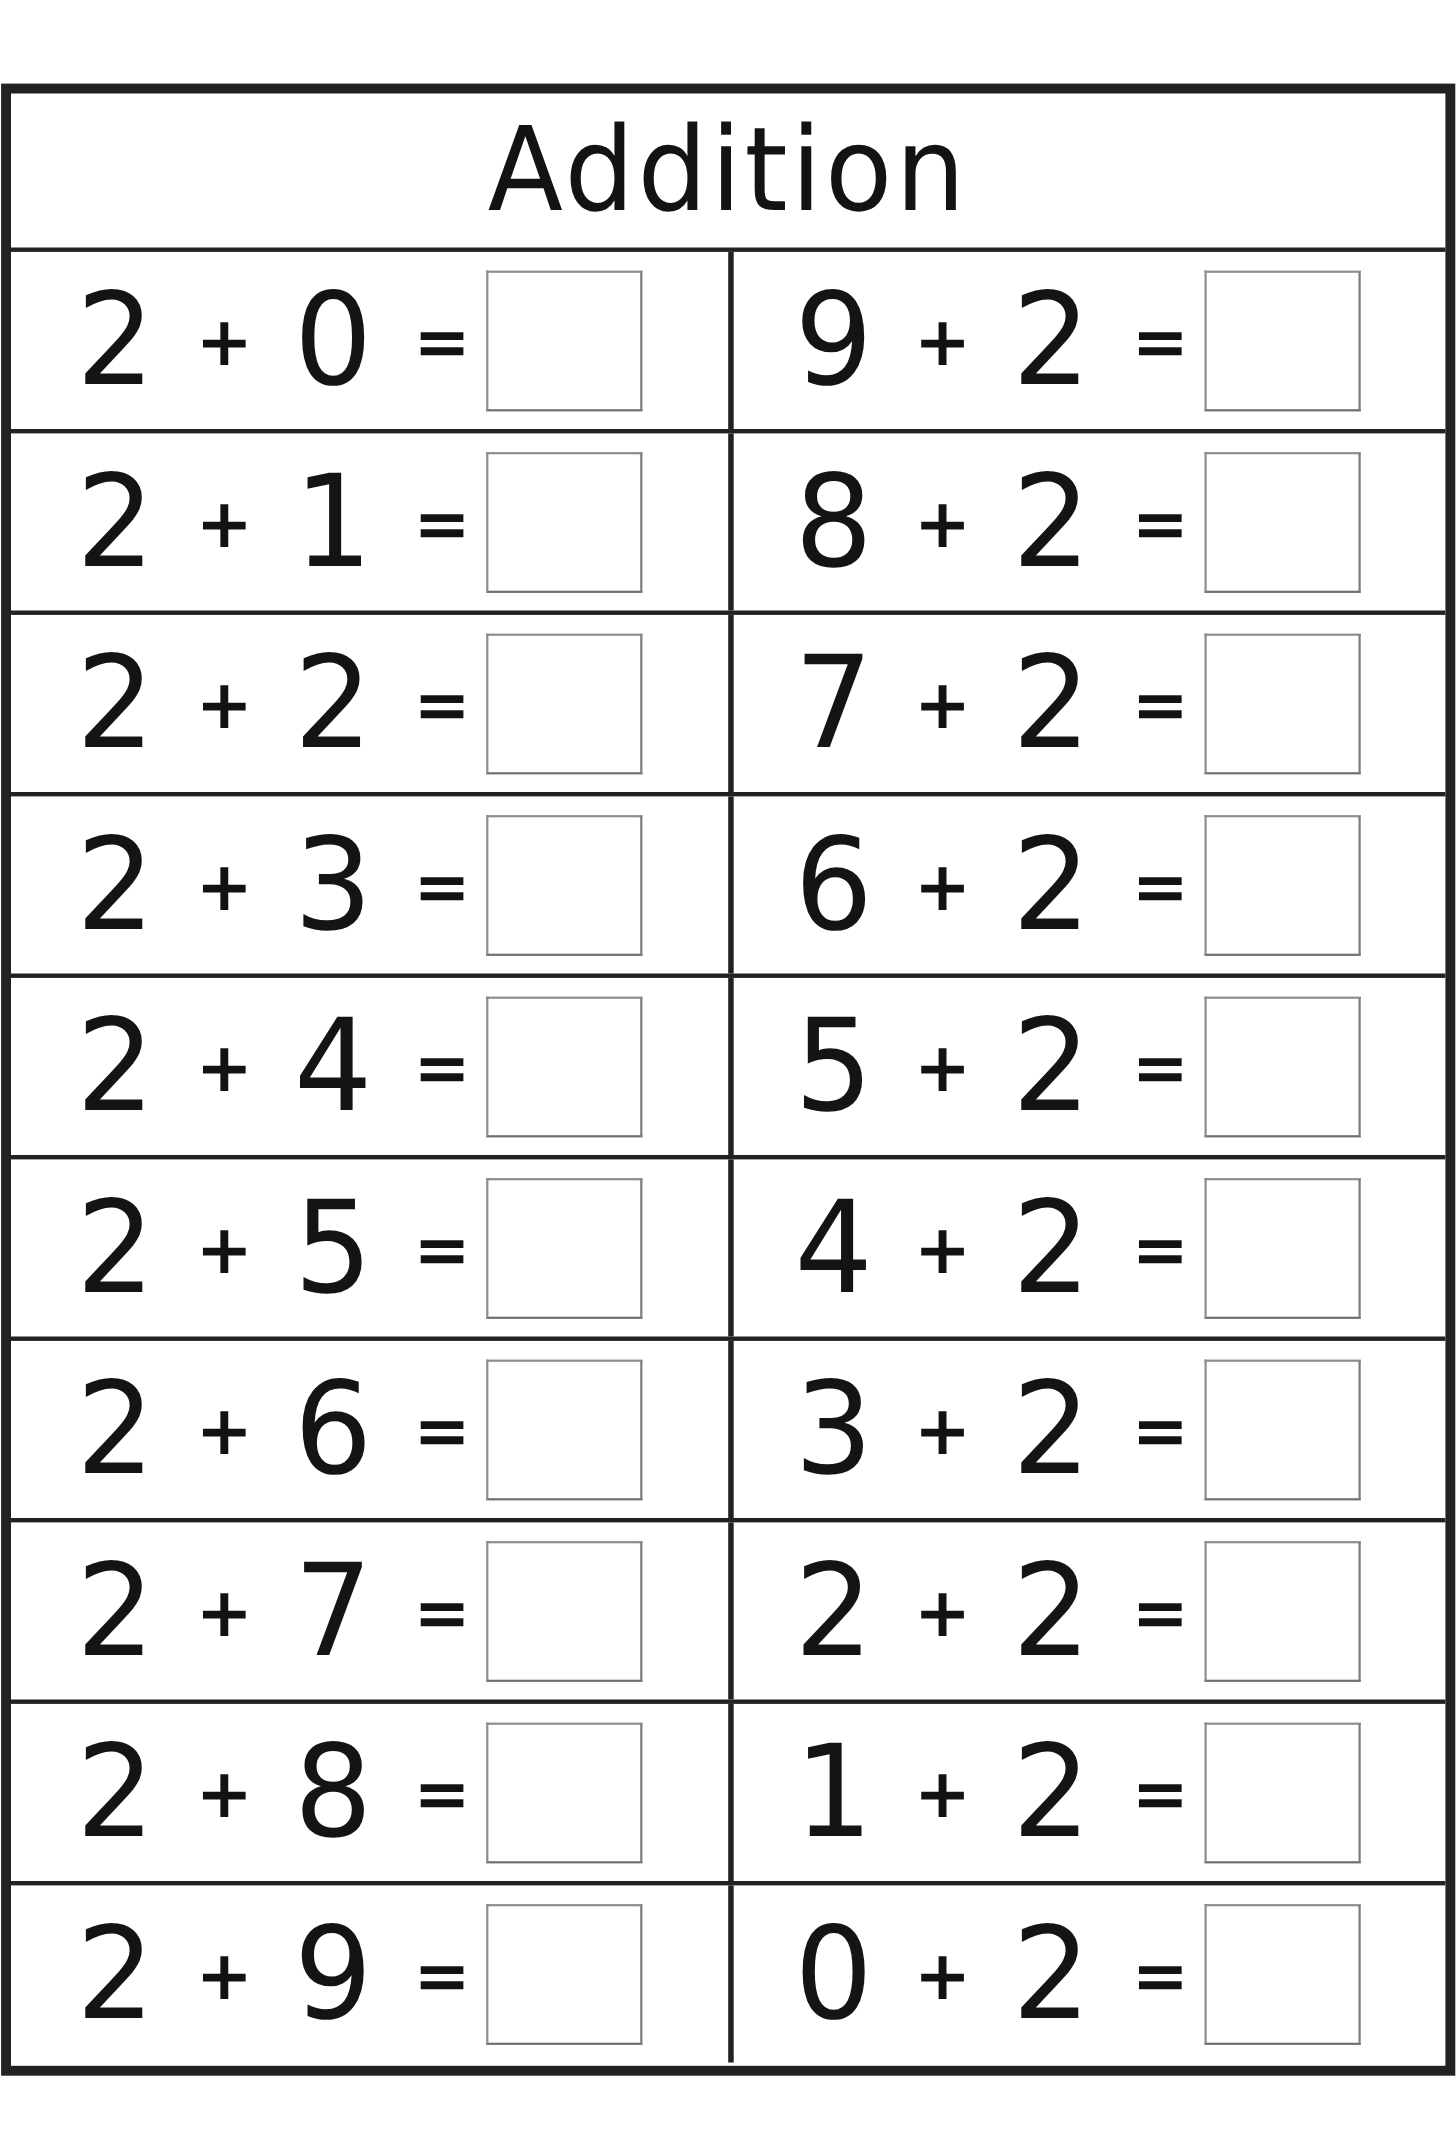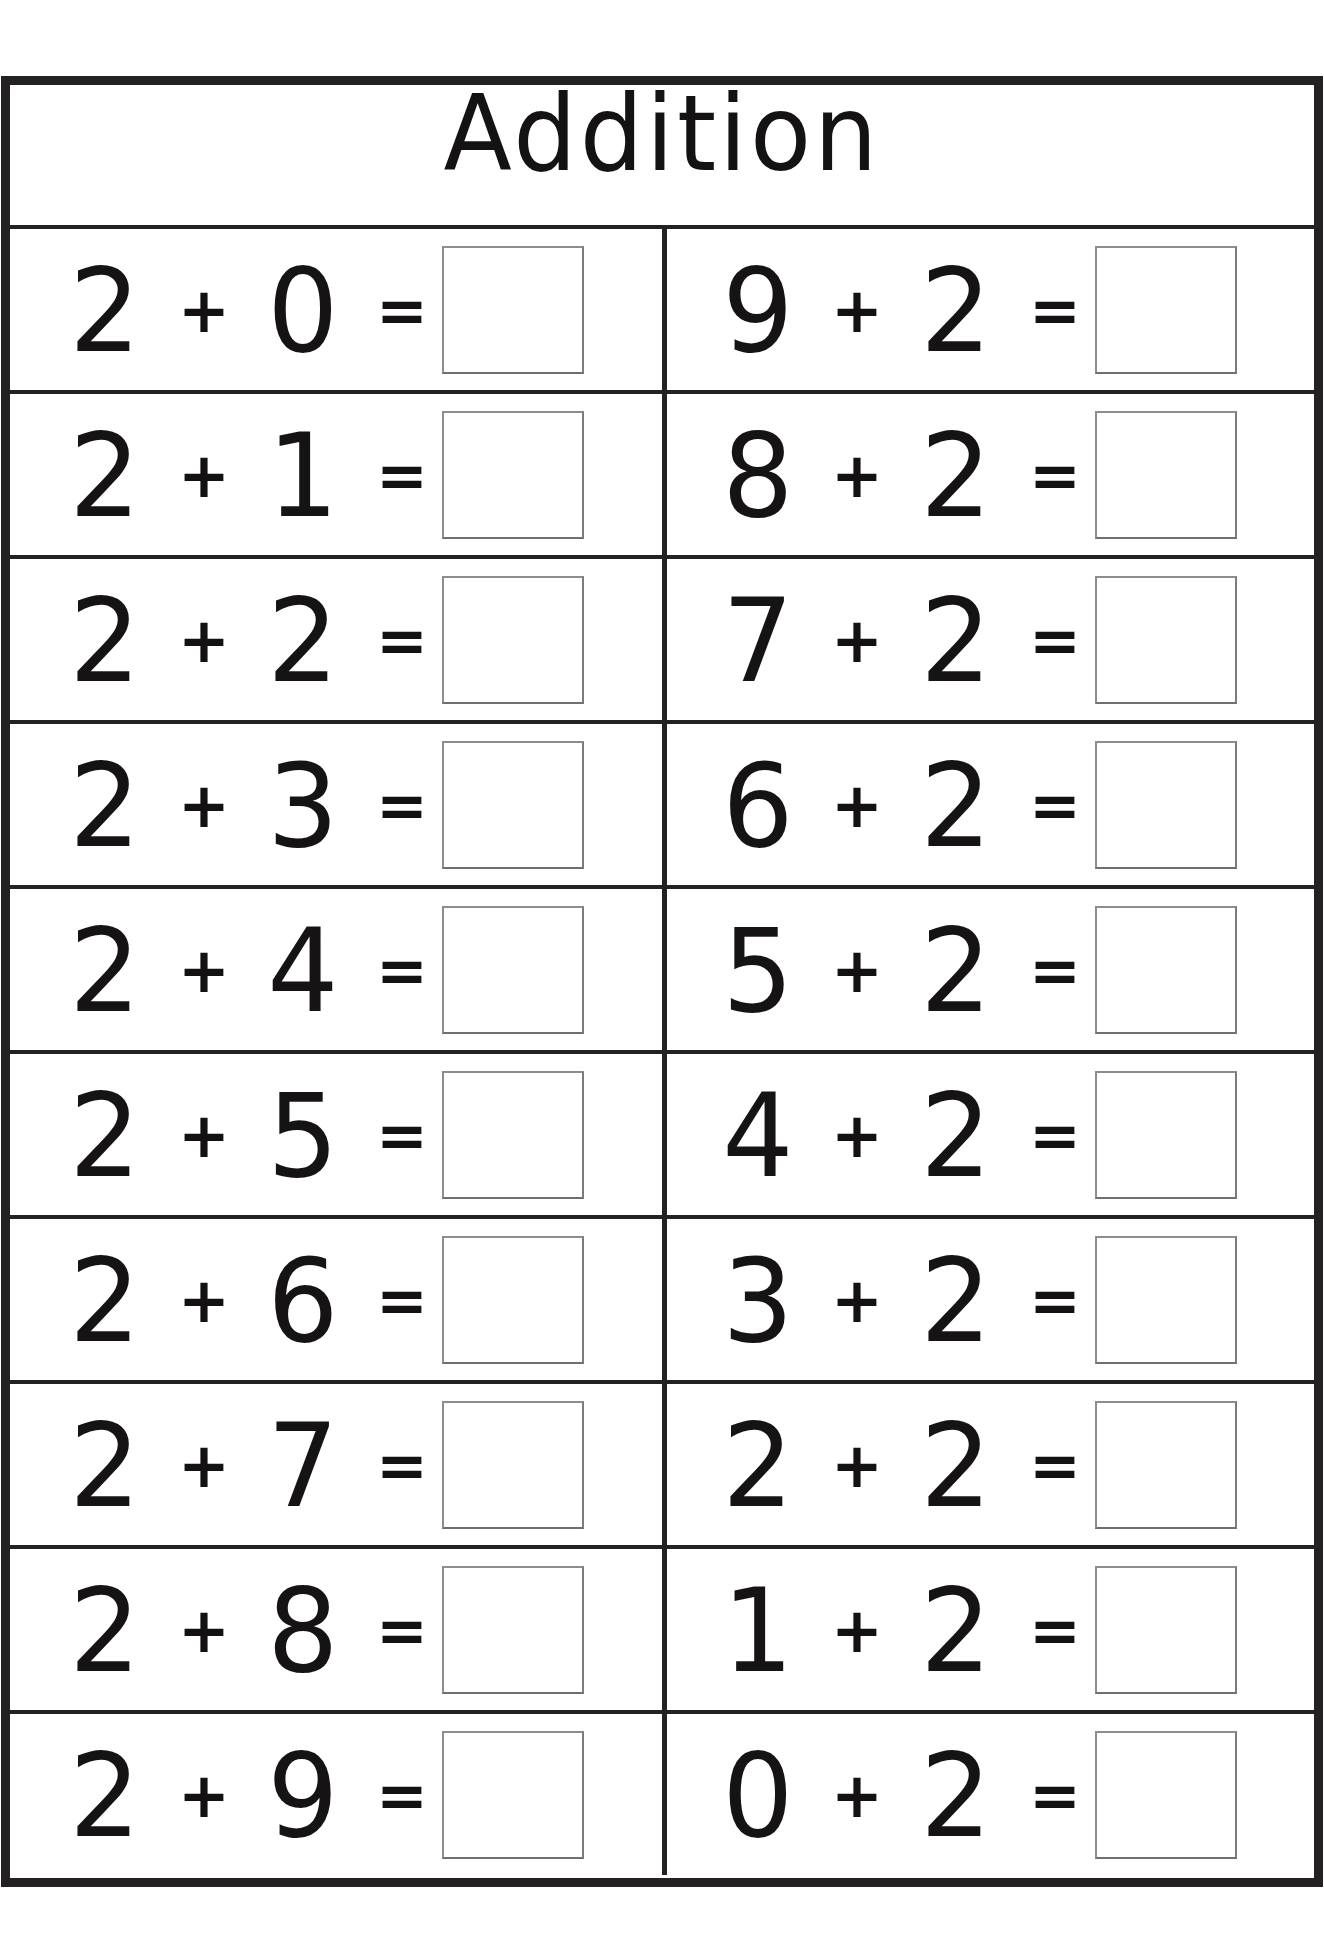--- a/index.html
+++ b/index.html
@@ -19,20 +19,21 @@
     width: 1322px;
     height: 1811px;
     box-sizing: border-box;
     border: 9px solid #242122;
     background: #ffffff;
   }
   .title-row {
     height: 140px;
     box-sizing: border-box;
     display: flex;
+    align-items: center;
     justify-content: center;
   }
   .title-text {
     font-size: 100px;
     line-height: 1;
     letter-spacing: 3px;
     color: #151213;
     transform: scaleY(1.06);
   }
   .prob-row {

